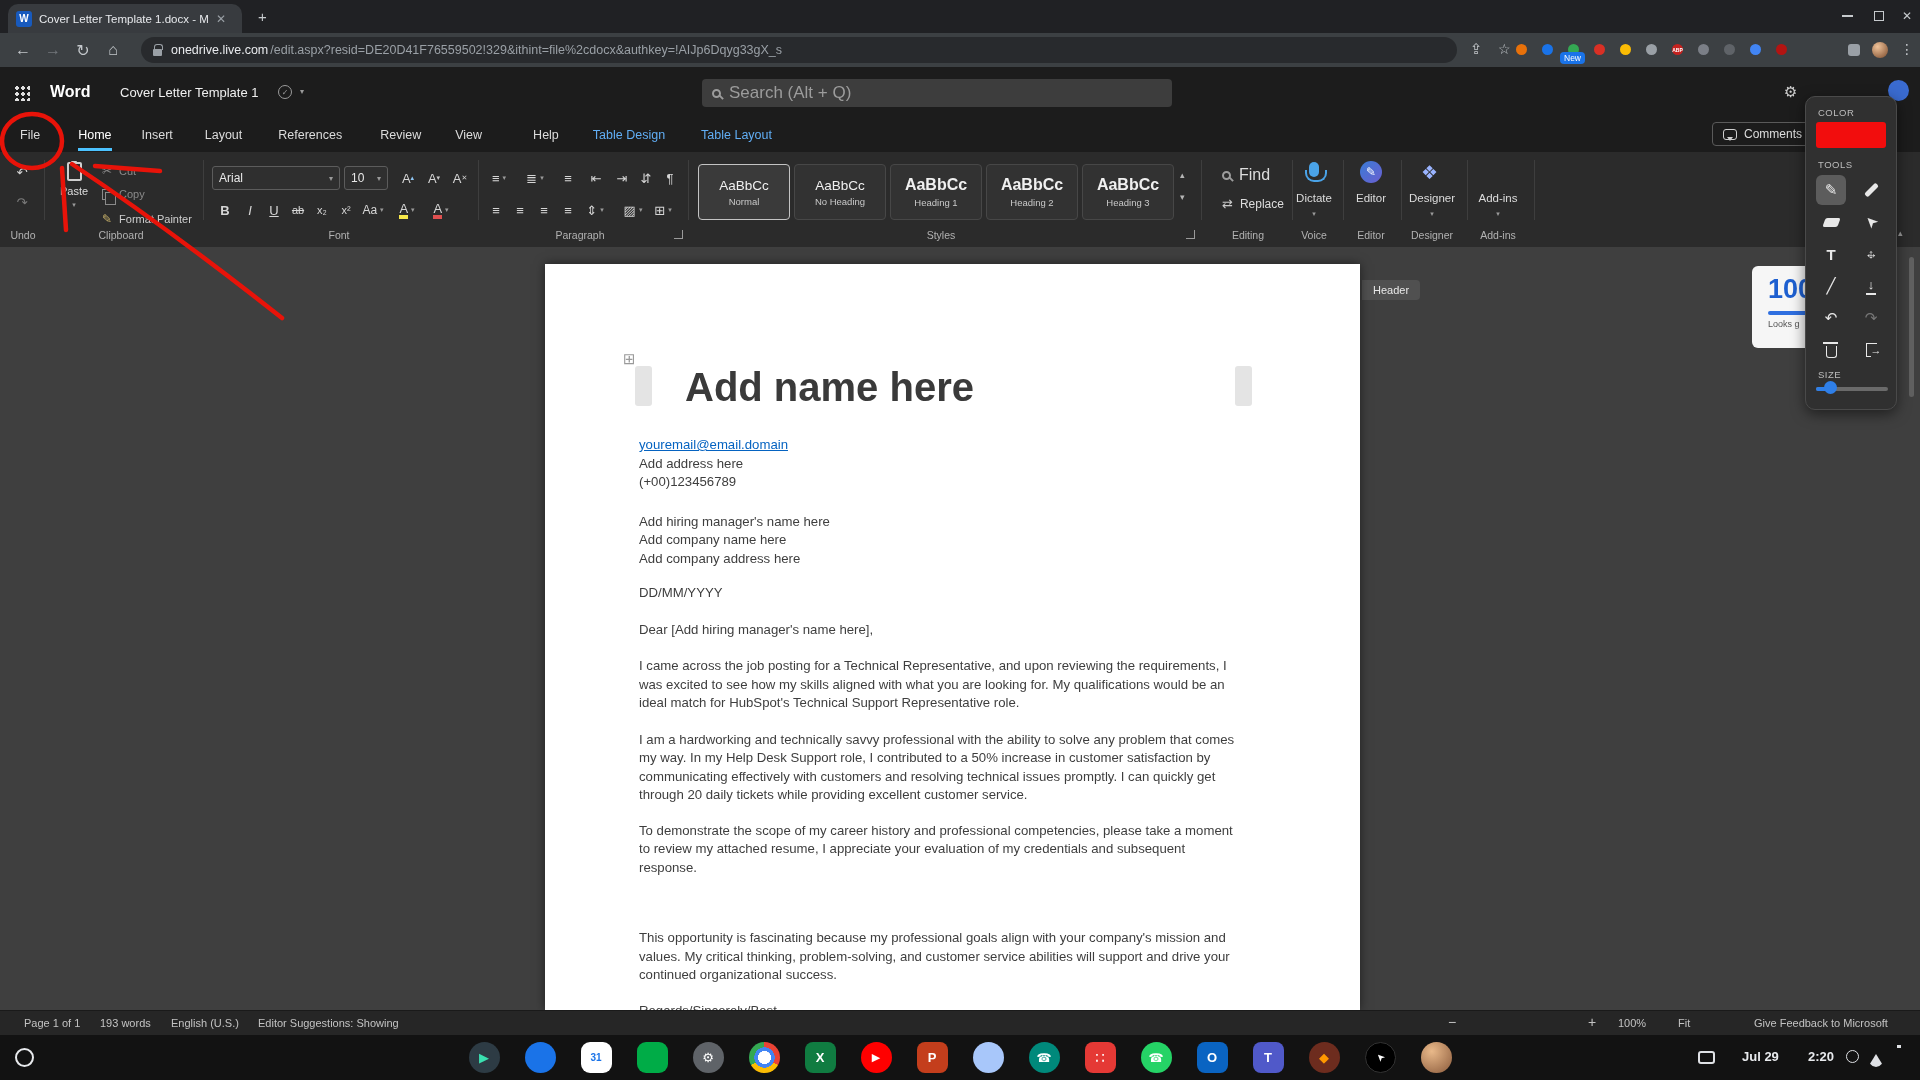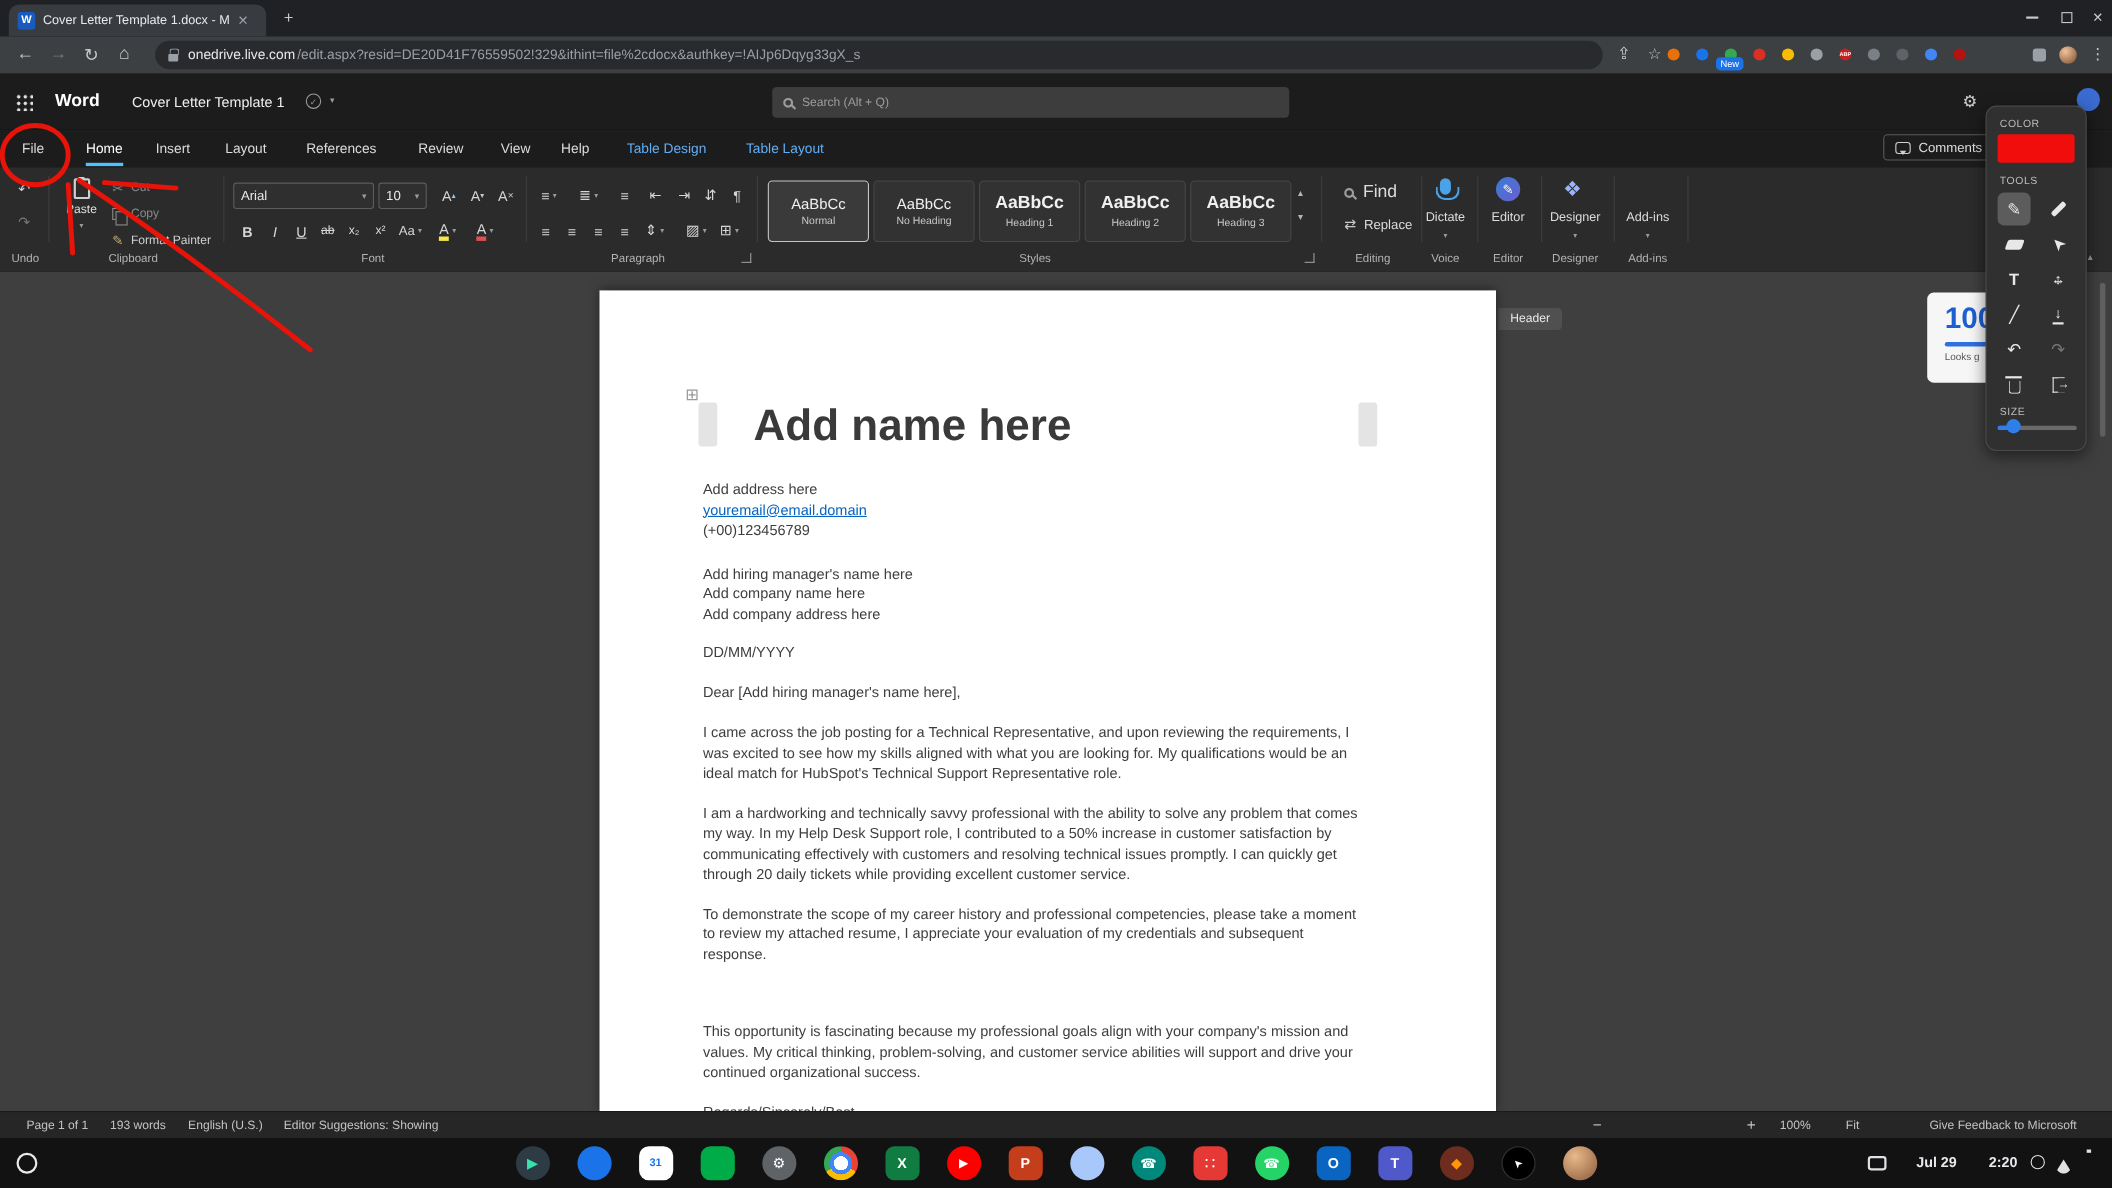--- a/index.html
+++ b/index.html
@@ -23,21 +23,21 @@
 .newbadge{position:absolute;left:1560px;top:52px;background:#1a73e8;color:#fff;font-size:8.5px;padding:1px 4px;border-radius:4px;z-index:5}
 
 #wheader{left:0;top:67px;width:1920px;height:51px;background:#1c1c1c}
 .waffle{width:16px;height:16px;background-image:radial-gradient(#e0e0e0 1.6px,transparent 1.8px);background-size:6px 6px}
 #wordmark{color:#fff;font-size:16px;font-weight:600}
 #doctitle{color:#f0f0f0;font-size:13px}
 .saved{width:14px;height:14px;border:1.5px solid #9a9a9a;border-radius:50%;color:#9a9a9a;font-size:8px;display:flex;align-items:center;justify-content:center}
 #searchpill{left:702px;top:79px;width:470px;height:28px;background:#3d3d3d;border-radius:4px;display:flex;align-items:center;padding:0 10px;gap:8px}
 .mag{width:9px;height:9px;border:2px solid #9c9c9c;border-radius:50%;position:relative;flex:none}
 .mag::after{content:"";position:absolute;width:6px;height:2px;background:#9c9c9c;transform:rotate(45deg);right:-5px;bottom:-2px}
-#searchpill span{color:#9c9c9c;font-size:11px}
+#searchpill span{color:#9c9c9c;font-size:17px}
 #ribtabs{left:0;top:118px;width:1920px;height:34px;background:#1c1c1c;display:flex;align-items:center}
 .rtab{color:#dcdcdc;font-size:12.5px;padding:8px 0 9px 0;margin-right:0}
 .rtab.sel{color:#fff;border-bottom:3px solid #4cc2ff;padding-bottom:6px}
 .rtab.ctx{color:#61aef5}
 #ribbon{left:0;top:152px;width:1920px;height:95px;background:#2b2b2b}
 .vsep{position:absolute;top:8px;height:60px;width:1px;background:#3e3e3e}
 .glabel{position:absolute;top:77px;font-size:10.5px;color:#b2b2b2;transform:translateX(-50%);white-space:nowrap}
 .rb{position:absolute;width:24px;height:24px;display:flex;align-items:center;justify-content:center;color:#d6d6d6;font-size:13px;border-radius:3px}
 .rb.dis{color:#7a7a7a}
 .dd::after{content:"▾";font-size:7px;color:#9a9a9a;margin-left:3px}
@@ -196,21 +196,21 @@
 </div>
 
 <div id="ribtabs" class="ab">
   <span class="rtab" style="margin-left:20px">File</span>
   <span class="rtab sel" style="margin-left:38px">Home</span>
   <span class="rtab" style="margin-left:30px">Insert</span>
   <span class="rtab" style="margin-left:32px">Layout</span>
   <span class="rtab" style="margin-left:36px">References</span>
   <span class="rtab" style="margin-left:38px">Review</span>
   <span class="rtab" style="margin-left:34px">View</span>
-  <span class="rtab" style="margin-left:28px">Help</span>
+  <span class="rtab" style="margin-left:51px">Help</span>
   <span class="rtab ctx" style="margin-left:34px">Table Design</span>
   <span class="rtab ctx" style="margin-left:36px">Table Layout</span>
 </div>
 <div class="ab" style="left:1712px;top:122px;display:flex;align-items:center;gap:7px;border:1px solid #5a5a5a;border-radius:4px;padding:4px 10px">
   <span class="bub"></span>
   <span style="color:#ddd;font-size:12px">Comments</span>
 </div>
 
 <div id="ribbon" class="ab">
 
@@ -350,22 +350,22 @@
 
 <div id="docarea" class="ab">
   <div id="headerlbl">Header</div>
   <div id="page">
     <span class="tblhandle">⊞</span>
     <span class="cellmark" style="left:90px;top:102px"></span>
     <span class="cellmark" style="left:690px;top:102px"></span>
     <div class="content">
       <div class="docname">Add name here</div>
       <div style="margin-bottom:21px">
+        <div><a class="maillink">youremail@email.domain</a></div>
         <div>Add address here</div>
-        <div><a class="maillink">youremail@email.domain</a></div>
         <div>(+00)123456789</div>
       </div>
       <div style="margin-bottom:16px">
         <div>Add hiring manager's name here</div>
         <div>Add company name here</div>
         <div>Add company address here</div>
       </div>
       <div style="margin-bottom:18px">DD/MM/YYYY</div>
       <div class="bold" style="margin-bottom:18px">Dear [Add hiring manager's name here],</div>
       <p style="margin-bottom:18px">I came across the job posting for a Technical Representative, and upon reviewing the requirements, I was excited to see how my skills aligned with what you are looking for. My qualifications would be an ideal match for HubSpot's Technical Support Representative role.</p>

